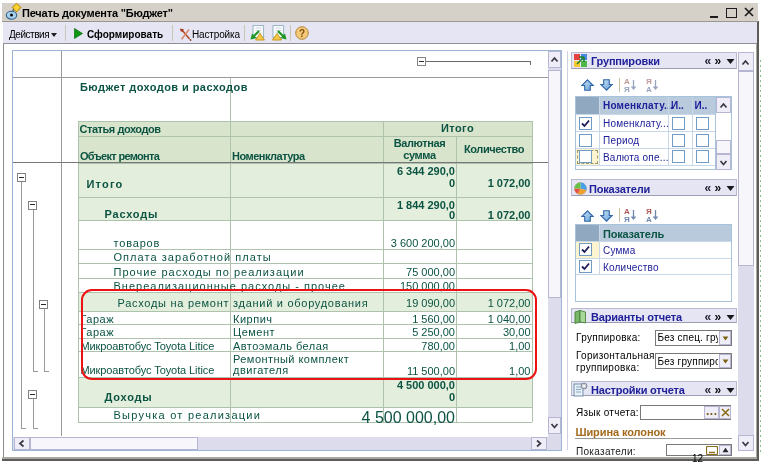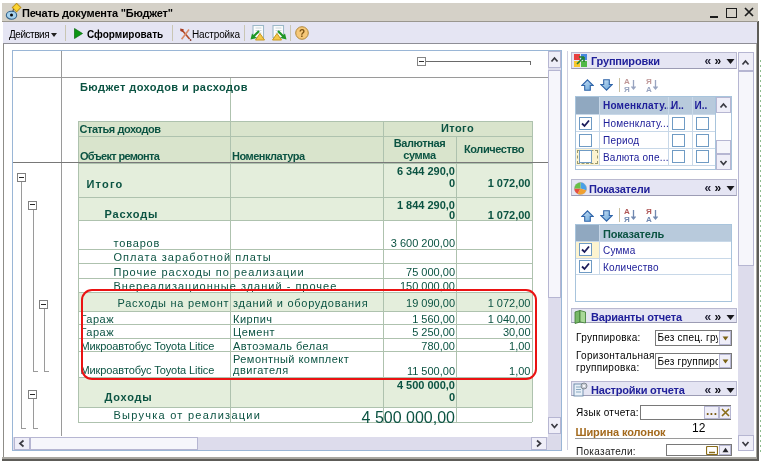--- a/index.html
+++ b/index.html
@@ -117,21 +117,21 @@
 <div class="a g b" style="left:86.5px;top:177.5px;letter-spacing:1.2px">Итого</div>
 <div class="a g r b" style="right:309px;top:198.5px;font-size:11px">1 844 290,0</div>
 <div class="a g r b" style="right:309px;top:208.5px;font-size:11px">0</div>
 <div class="a g r b" style="right:233.5px;top:208.5px;font-size:11px">1 072,00</div>
 <div class="a g b" style="left:104.5px;top:208px;letter-spacing:0.8px">Расходы</div>
 <div class="a g" style="left:113.5px;top:236.5px;letter-spacing:0.82px">товаров</div>
 <div class="a g r" style="right:309px;top:237px;font-size:11px">3 600 200,00</div>
 <div class="a g" style="left:113.5px;top:265.5px;letter-spacing:1.0px">Прочие расходы по реализации</div>
 <div class="a g" style="left:113.5px;top:251px;letter-spacing:1.05px">Оплата заработной платы</div>
 <div class="a g r" style="right:309px;top:265.5px;font-size:11px">75 000,00</div>
-<div class="a g" style="left:113.5px;top:279.5px;letter-spacing:1.0px">Внереализационные зданий - прочее</div>
+<div class="a g" style="left:113.5px;top:279.5px;letter-spacing:1.0px">Внереализационные расходы - прочее</div>
 <div class="a g r" style="right:309px;top:279.5px;font-size:11px">150 000,00</div>
 <div class="a g" style="left:117.5px;top:296.5px;letter-spacing:0.72px">Расходы на ремонт зданий и оборудования</div>
 <div class="a g r" style="right:309px;top:296.5px;font-size:11px">19 090,00</div>
 <div class="a g r" style="right:233.5px;top:296.5px;font-size:11px">1 072,00</div>
 <div class="a g" style="left:80.5px;top:312.5px;letter-spacing:0.5px">Гараж</div>
 <div class="a g" style="left:233px;top:312.5px;letter-spacing:0.5px">Кирпич</div>
 <div class="a g r" style="right:309px;top:312.5px;font-size:11px">1 560,00</div>
 <div class="a g r" style="right:233.5px;top:312.5px;font-size:11px">1 040,00</div>
 <div class="a g" style="left:80.5px;top:326px;letter-spacing:0.5px">Гараж</div>
 <div class="a g" style="left:233px;top:326px;letter-spacing:0.5px">Цемент</div>
@@ -374,21 +374,21 @@
 <div class="a" style="left:703.5px;top:405.5px;width:15px;height:13px;background:#efeef8;border:1px solid #b6b6d2"></div>
 <div class="a" style="left:706px;top:403.5px;font-size:12px;letter-spacing:0.5px;color:#7a5a10"><b>...</b></div>
 <div class="a" style="left:718.5px;top:405.5px;width:12.5px;height:13px;background:#efeef8;border:1px solid #b6b6d2"></div>
 <svg class="a" style="left:720.5px;top:407.5px" width="9" height="9" viewBox="0 0 9 9">
       <path d="M1 1 L8 8 M8 1 L1 8" stroke="#8a6d1a" stroke-width="1.6"></path>
     </svg>
 <div class="a b" style="left:575.5px;top:425.5px;font-size:11px;letter-spacing:-0.1px;color:#a3691c">Ширина колонок</div>
 <div class="a" style="left:575px;top:438px;width:156.5px;height:1px;background:#9a9a9a"></div>
 <div class="a" style="left:576px;top:445.5px;font-size:10px;letter-spacing:0.3px;color:#222">Показатели:</div>
 <div class="a" style="left:666px;top:443.5px;width:65.5px;height:12px;background:#fff;border:1px solid #797979"></div>
-<div class="a" style="left:692px;top:421px;font-size:12px;color:#000">12</div>
+<div class="a" style="left:692px;top:453px;font-size:10px;color:#000">12</div>
 <svg class="a" style="left:706px;top:446px" width="12" height="9" viewBox="0 0 12 9">
 <rect x="0.5" y="0.5" width="11" height="8" rx="1" fill="none" stroke="#8a6d1a" stroke-width="1.2"></rect>
 <path d="M3 6.5 L9 6.5" stroke="#8a6d1a" stroke-width="1.5"></path>
     </svg>
 <div class="a" style="left:719px;top:444.5px;width:12px;height:10.5px;background:#efeef8;border:1px solid #b6b6d2"></div>
 <svg class="a" style="left:721.5px;top:447px" width="7" height="6" viewBox="0 0 8 6">
       <path d="M4 0.5 L7.5 5.5 L0.5 5.5 Z" fill="#26262c"></path>
     </svg>
 <div class="a" style="left:737.5px;top:51.5px;width:16px;height:399px;background:#dddcec"></div>
 <div class="a" style="left:737.5px;top:51.5px;width:16px;height:19.5px;background:#efeef8;border:1px solid #b6b6d2"></div>

